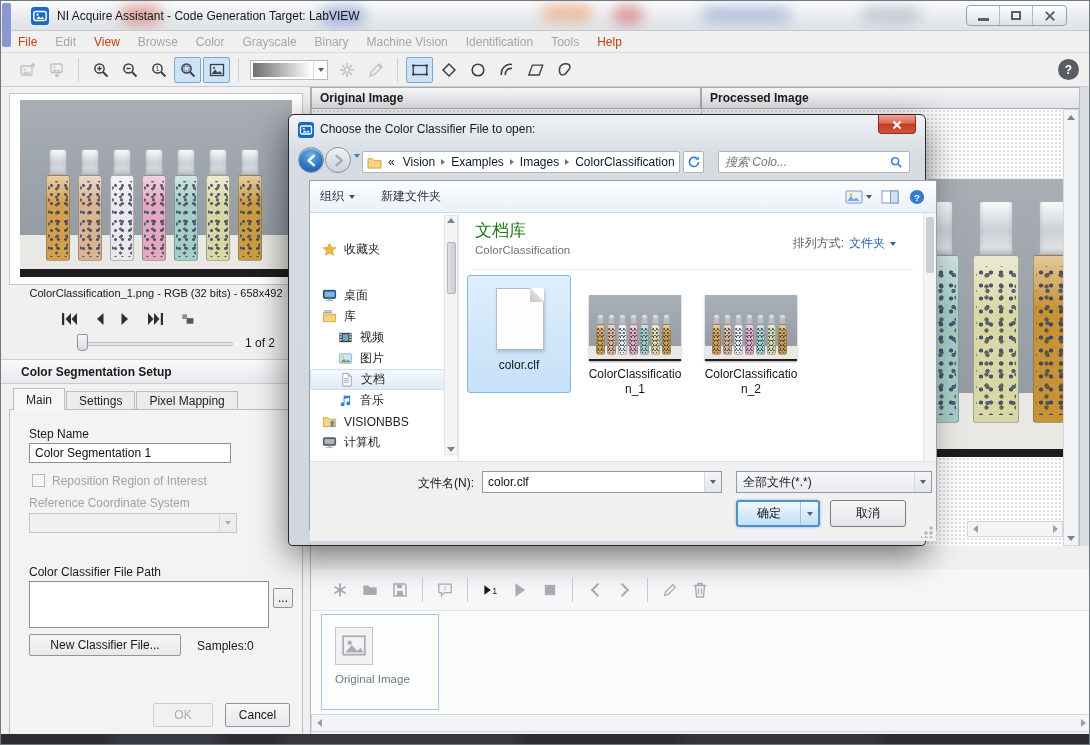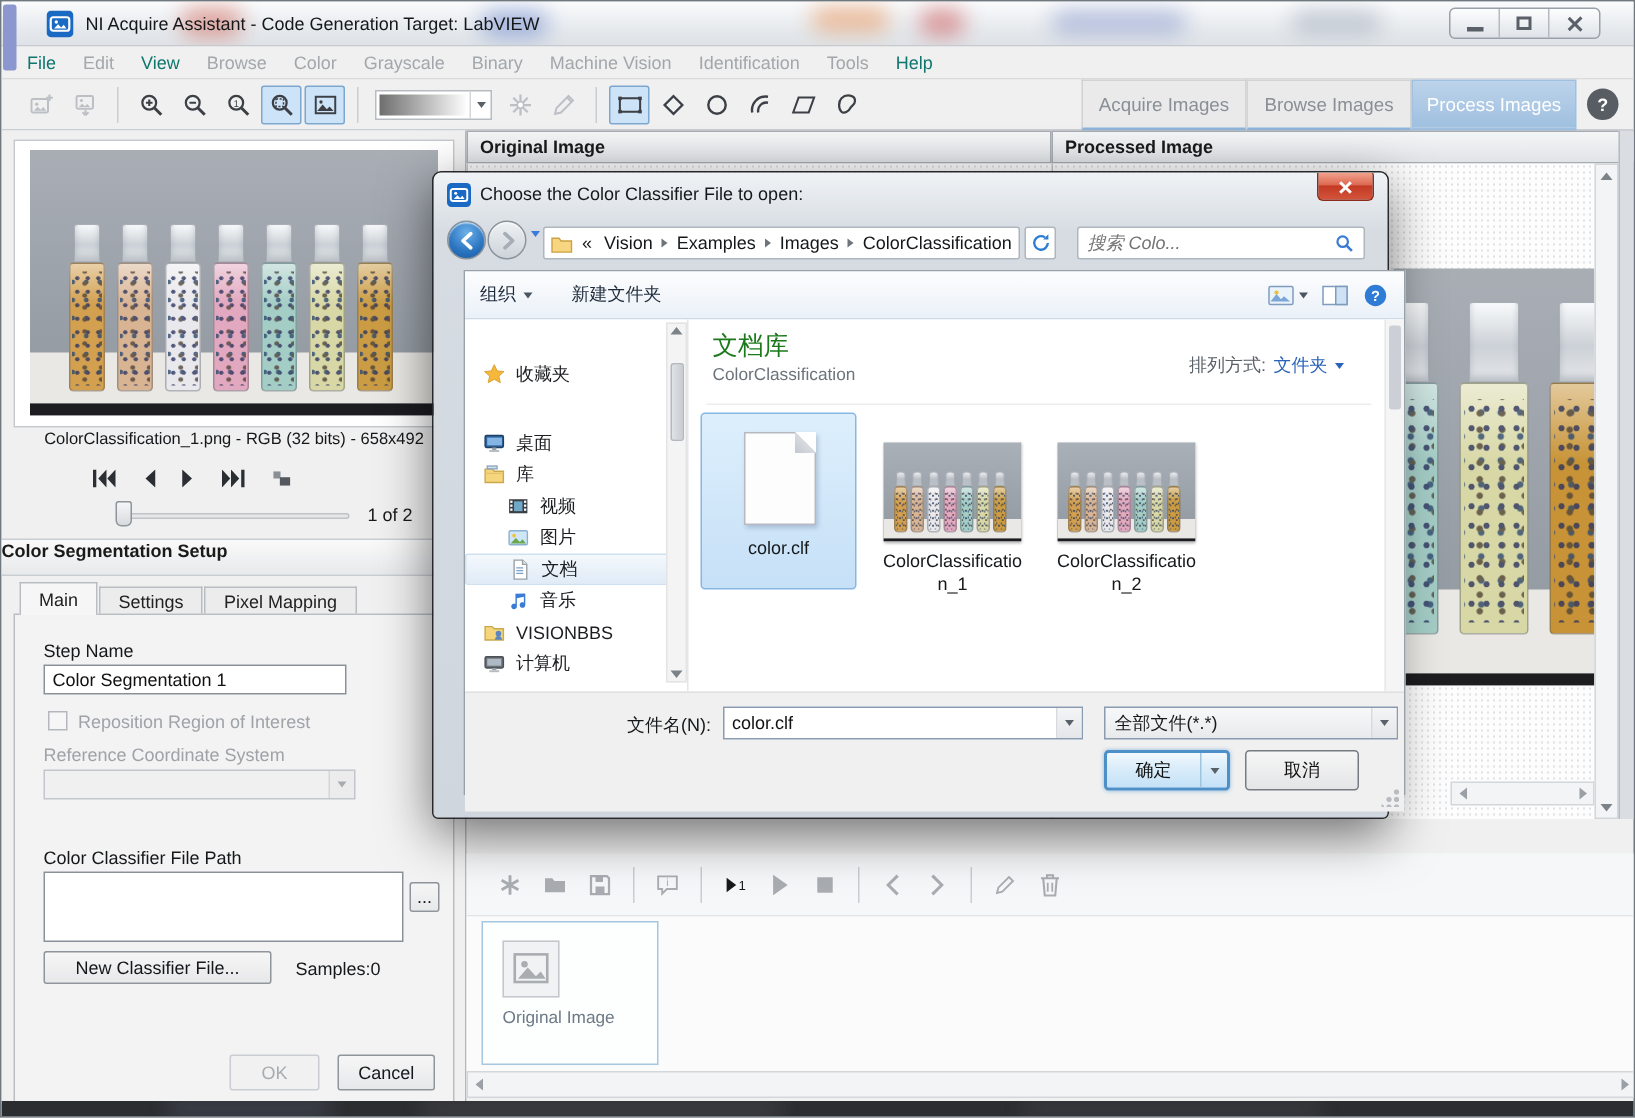--- a/index.html
+++ b/index.html
@@ -17,21 +17,21 @@
   .winbtn{width:33px;height:19px;display:flex;align-items:center;justify-content:center;border-right:1px solid #b5bac0}
   .winbtn:last-child{border-right:none}
   .g-min{width:11px;height:3px;background:#5a6067;margin-top:8px}
   .g-max{width:10px;height:9px;border:2px solid #5a6067}
   .g-x{position:relative;width:11px;height:11px}
   .g-x::before,.g-x::after{content:"";position:absolute;left:5px;top:0;width:2.4px;height:12px;background:#5a6067}
   .g-x::before{transform:rotate(45deg)}.g-x::after{transform:rotate(-45deg)}
 
   
   #menubar{left:0;top:30px;width:1090px;height:22px;background:#f0f0f0;border-bottom:1px solid #dadada;display:flex;align-items:center;padding-left:8px}
-  .menu-item{padding:3px 9px;color:#0f766e}
+  .menu-item{padding:3px 9px;color:#c2410c}
   .menu-item.dis{color:#a3a7ab}
 
   
   #toolbar{left:0;top:52px;width:1090px;height:34px;background:#f0f0f0;border-bottom:1px solid #c9ced3;display:flex;align-items:center;padding-left:12px}
   .vsep{width:1px;height:24px;background:#c9ced3;margin:0 7px}
   .tbtn{width:27px;height:26px;display:flex;align-items:center;justify-content:center;border:1px solid transparent;border-radius:2px;color:#3c4046;margin:0 1px}
   .tbtn svg{width:18px;height:18px}
   .tbtn.sel{background:#cde3f7;border-color:#7da7cf}
   .tbtn.dis{color:#bcc0c5}
   .grad-combo{width:78px;height:20px;border:1px solid #b7bcc2;background:#fff;display:flex;align-items:center;margin:0 4px}
@@ -58,21 +58,21 @@
   .bottles-sm .bbody::after{background-size:3px 4px,5px 3.5px,4px 5px}
   .bottles-lg .bbody::after{background-size:10px 13px,15px 11px,13px 16px}
   #preview-caption{left:8px;top:286px;width:294px;text-align:center;font-size:11px;color:#15181b}
   #nav-row{left:60px;top:306px;width:200px;height:24px;display:flex;align-items:center;gap:17px;color:#2b2e33}
   .navbtn{display:flex;align-items:center;justify-content:center}
   .navbtn svg{height:12px}
   #slider-row{left:76px;top:333px;width:220px;height:20px}
   .slider-track{position:absolute;left:6px;top:8px;width:150px;height:4px;background:#e7e7e7;border:1px solid #bfc3c7;border-radius:2px}
   .slider-thumb{position:absolute;left:0;top:0;width:11px;height:17px;background:linear-gradient(180deg,#f5f6f7,#d8dbde);border:1px solid #8f959b;border-radius:2px 2px 4px 4px}
   #pos-label{position:absolute;left:168px;top:2px;font-size:12px}
-  #setup-hdr{left:0;top:358px;width:309px;height:25px;background:linear-gradient(180deg,#fafafa,#e7e9eb);border-top:1px solid #c9ced3;border-bottom:1px solid #c9ced3;display:flex;padding-left:0;font-weight:bold}
+  #setup-hdr{left:0;top:358px;width:309px;height:25px;background:linear-gradient(180deg,#fafafa,#e7e9eb);border-top:1px solid #c9ced3;border-bottom:1px solid #c9ced3;display:flex;align-items:center;padding-left:20px;font-weight:bold}
   #setup-tabs{left:12px;top:387px;width:294px;height:22px;display:flex;align-items:flex-end}
   .tab{height:19px;padding:0 12px;display:flex;align-items:center;background:#ececec;border:1px solid #b9bdc2;border-bottom:none;margin-right:1px;color:#222}
   .tab.active{height:22px;background:#f6f6f6;position:relative;z-index:2}
   #setup-body{left:8px;top:408px;width:294px;height:329px;border:1px solid #b9bdc2;background:#f3f3f3}
   .lbl{position:absolute;font-size:12px;color:#15181b}
   .lbl.dis{color:#9fa3a8}
   .txtinput{position:absolute;background:#fff;border:1px solid #8a9097;padding:2px 5px;font-size:12px;color:#111}
   .chk{position:absolute;width:13px;height:13px;border:1px solid #b4b8bc;background:#f6f6f6}
   .combo-dis{position:absolute;background:#f0f0f0;border:1px solid #c3c7cb;display:flex;align-items:center;justify-content:flex-end}
   .combo-dis .cbtn{width:17px;height:100%;border-left:1px solid #d4d7da;display:flex;align-items:center;justify-content:center;background:#ececec}
@@ -359,25 +359,20 @@
         </span>
       </div>
       <div class="tbtn">
         <span style="display: flex;">
           <svg viewBox="0 0 18 18">
             <path d="M5 4.5c3-3 9-2.2 9 1.6 0 3-2.2 3-3.2 5s-4 4.2-6 2.2-1.8-6.8.2-8.8z" fill="none" stroke="currentColor" stroke-width="1.5"></path>
           </svg>
         </span>
       </div>
     </div>
-  <div id="modetabs">
-      <div class="mode-tab">Acquire Images</div>
-      <div class="mode-tab">Browse Images</div>
-      <div class="mode-tab active">Process Images</div>
-    </div>
   <div id="helpbtn">?</div>
 
   <div class="abs" id="leftpanel"></div>
   <div class="abs" id="preview-frame"></div>
   <div class="photo" id="preview-photo">
     <div class="shelf" style="bottom:8px;height:34px"></div>
     <div class="darkline" style="bottom:0;height:8px"></div>
     <div class="bottles-row" id="preview-bottles" style="left:26px;bottom:16px;gap:8px">
         <div class="bottle" style="width: 24px;">
           <div class="cap" style="height: 26px;"></div>

